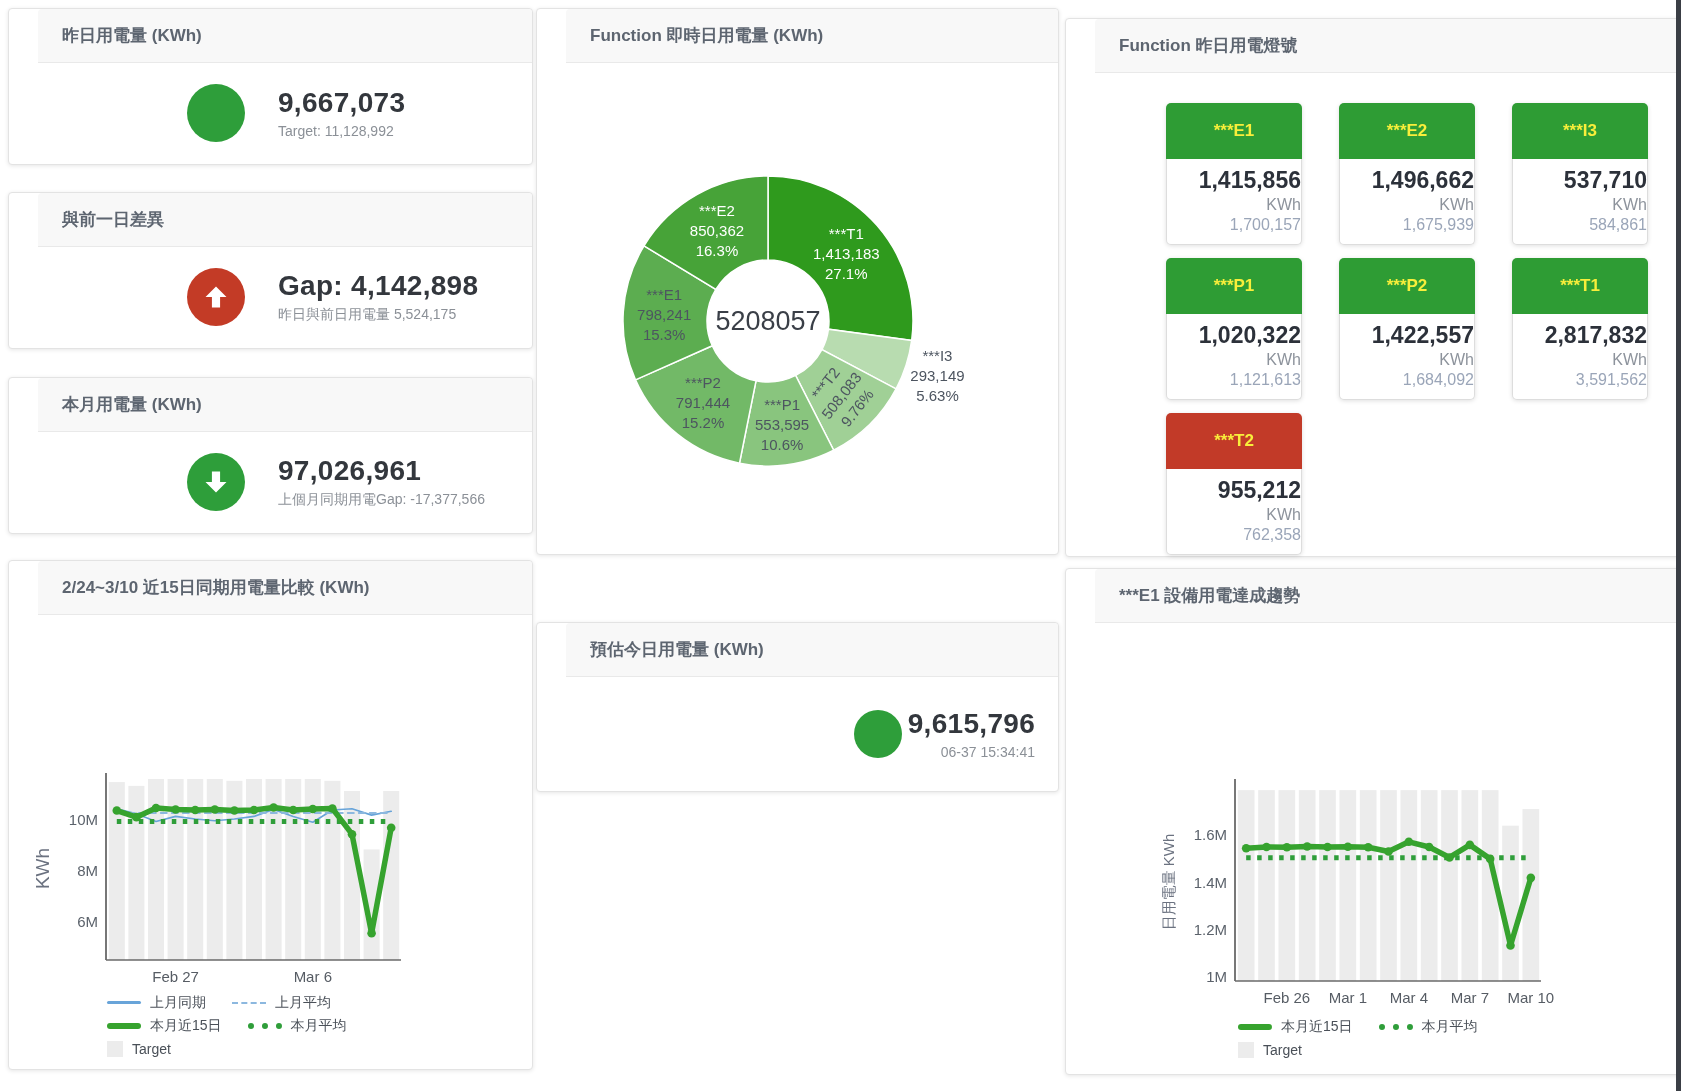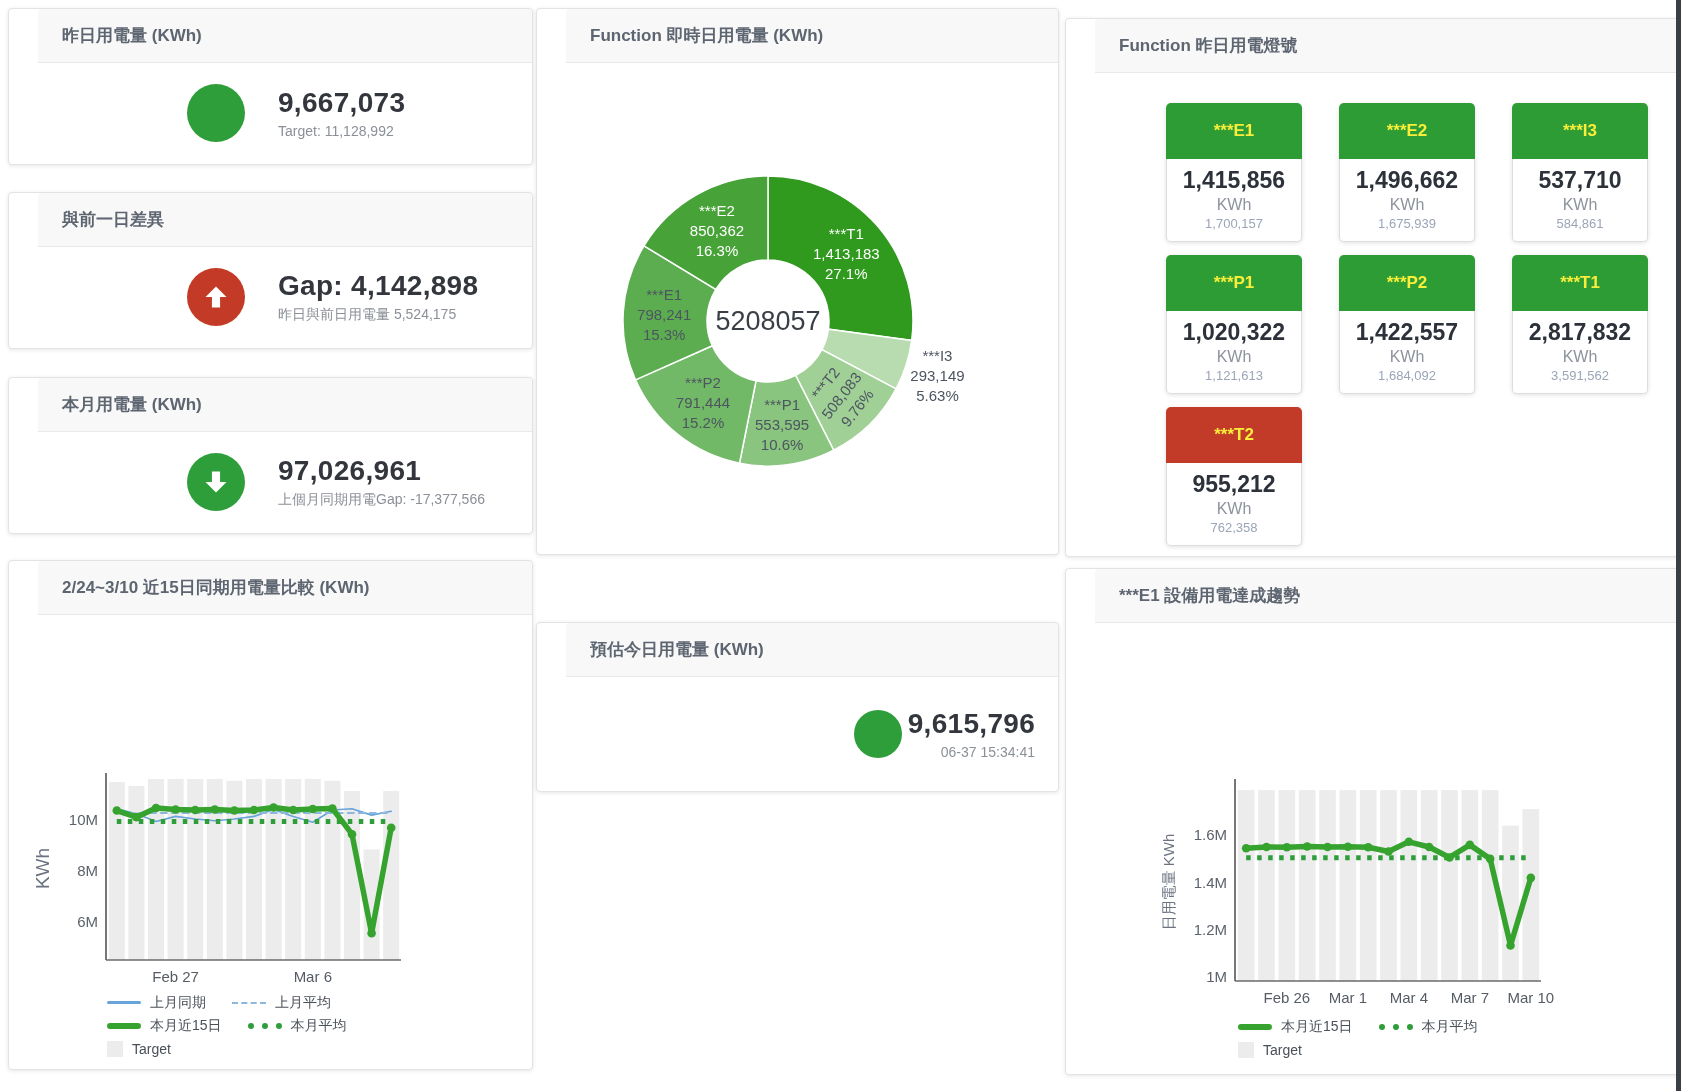--- a/index.html
+++ b/index.html
@@ -17,24 +17,24 @@
   .stat-value{font-size:28px;font-weight:bold;color:#33373d;letter-spacing:.3px;}
   .stat-sub{font-size:14px;color:#8b9097;margin-top:4px;}
   .stat-text.ta-r{text-align:right;}
   
   .tiles{position:absolute;left:100px;top:84px;display:grid;grid-template-columns:repeat(3,136px);
          column-gap:37px;row-gap:13px;}
   .tile{width:136px;filter:drop-shadow(0 1px 2px rgba(0,0,0,.12));}
   .tile-h{height:56px;border-radius:5px 5px 0 0;display:flex;align-items:center;justify-content:center;
           font-size:17px;font-weight:bold;}
   .tile-b{background:#fff;border:1px solid #ddd;border-top:none;border-radius:0 0 5px 5px;
-          text-align:center;padding:8px 0 10px;}
+          text-align:right;padding:8px 0 10px;}
   .tile-v{font-size:23px;font-weight:bold;color:#2c313a;}
   .tile-u{font-size:16px;color:#8d939c;margin-top:2px;}
-  .tile-t{font-size:13px;color:#9aa5b8;margin-top:2px;}
+  .tile-t{font-size:16px;color:#9aa5b8;margin-top:2px;}
   
   .legend{position:absolute;font-size:14px;color:#4a5058;}
   .lg-row{display:flex;align-items:center;gap:26px;height:23px;}
   .lg-item{display:flex;align-items:center;gap:9px;cursor:pointer;}
   .sw{display:inline-block;}
   .sw.line{width:34px;height:3px;border-radius:2px;}
   .sw.thick{width:34px;height:6px;border-radius:3px;}
   .sw.dashed{width:34px;height:0;border-top:2px dashed;}
   .sw.dotted{width:34px;height:0;border-top:6px dotted;}
   .sw.bar{width:16px;height:16px;}

